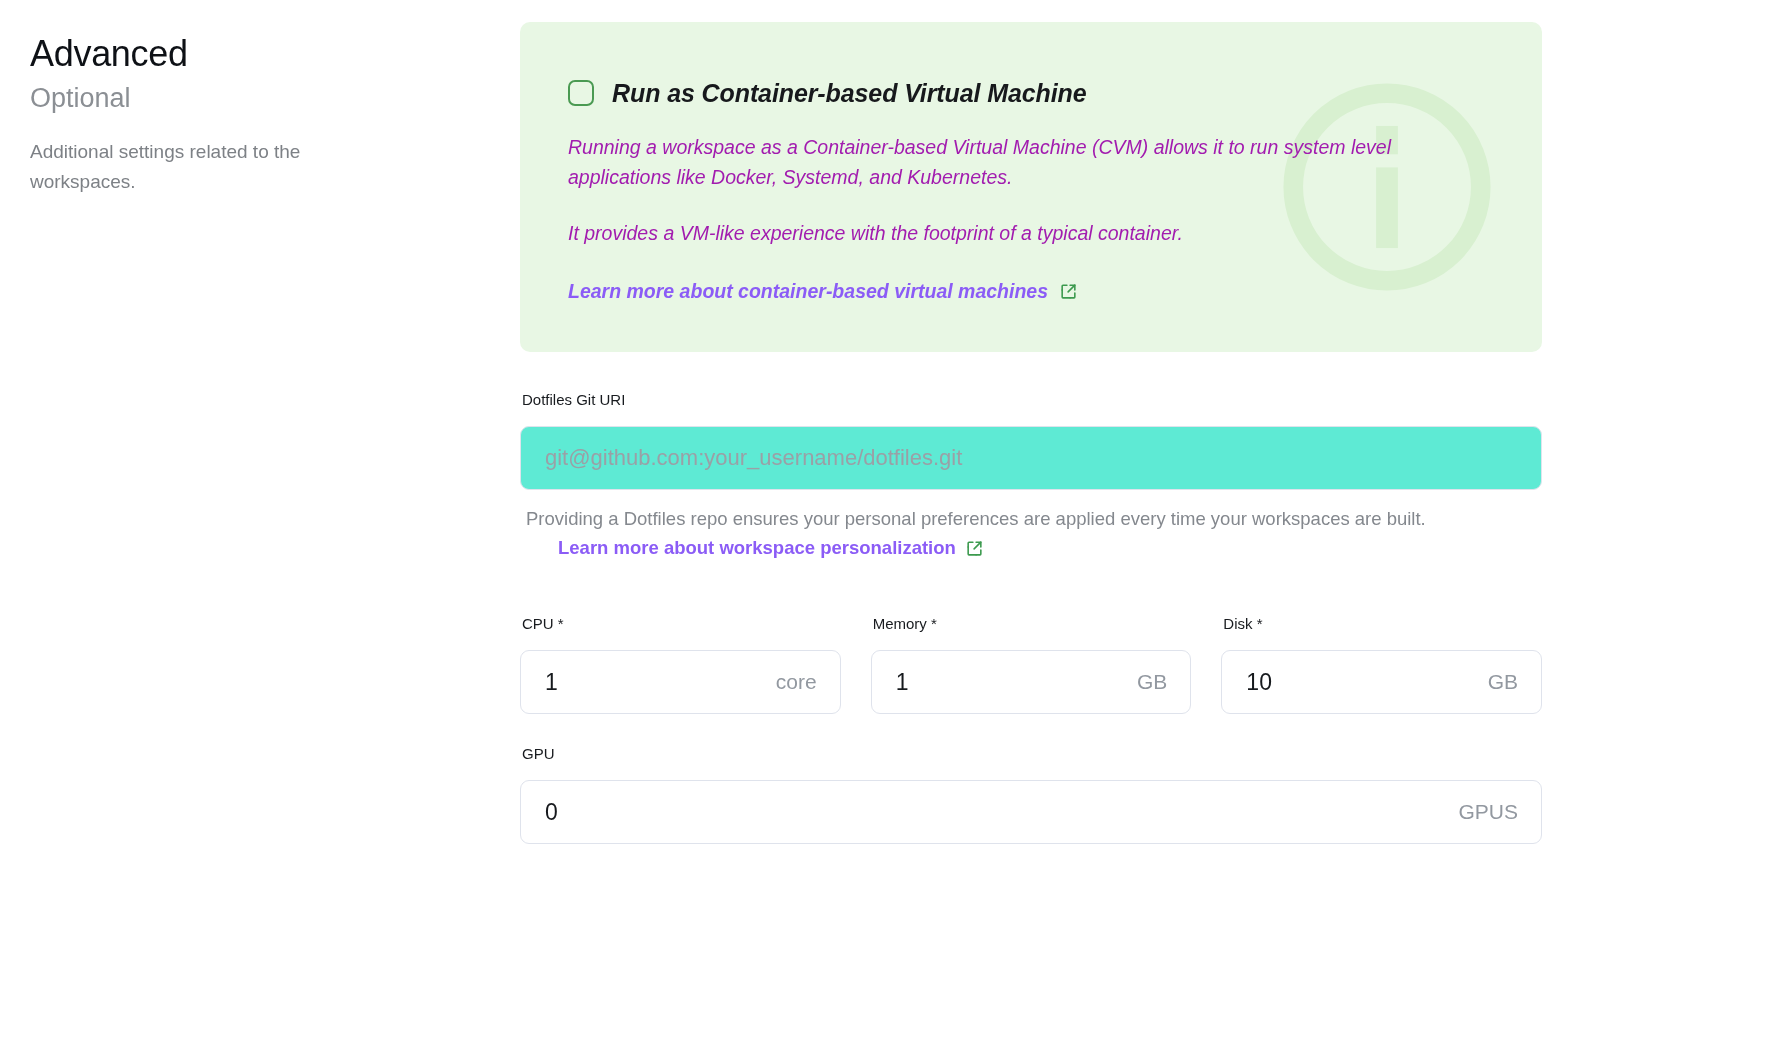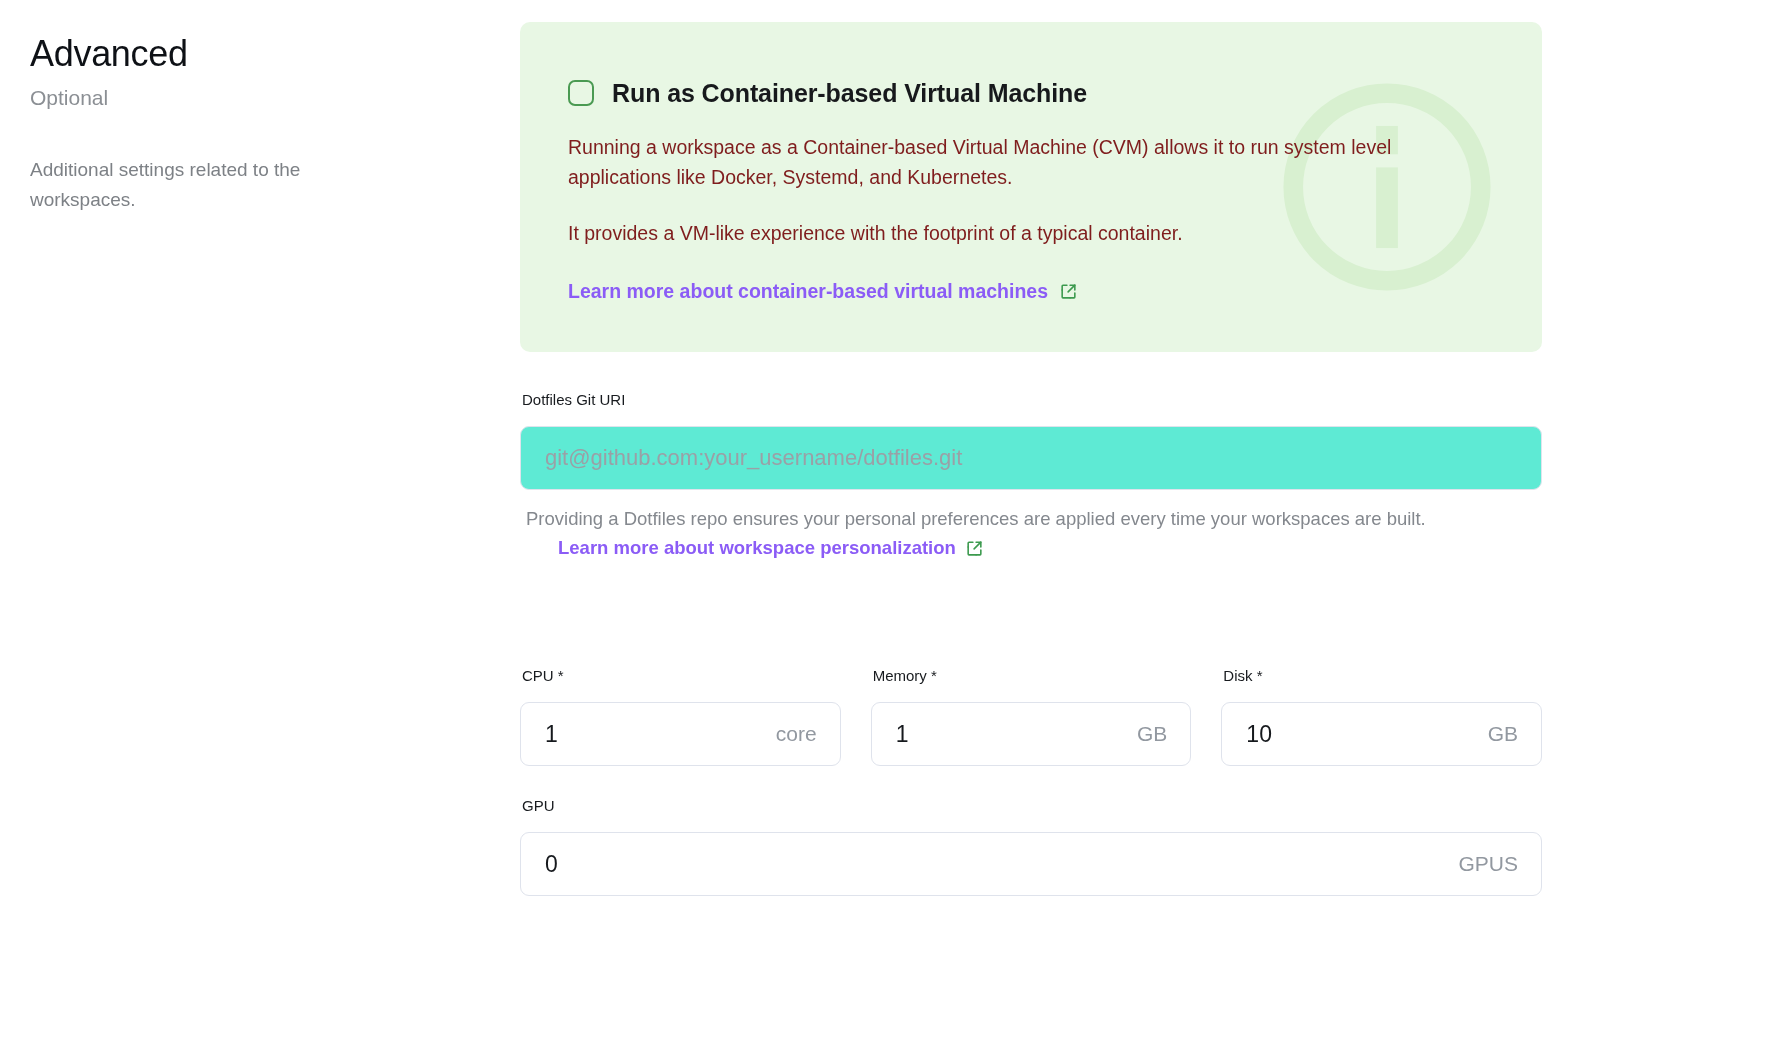--- a/index.html
+++ b/index.html
@@ -34,25 +34,25 @@
   }
   .side-title {
     font-size: 36px;
     line-height: 44px;
     font-weight: 400;
     color: #0e1116;
     letter-spacing: -0.3px;
     margin: 0 0 8px 0;
   }
   .side-sub {
-    font-size: 21px;
+    font-size: 27px;
     line-height: 28px;
     font-weight: 400;
     color: #8b8f94;
-    margin: 0 0 43px 0;
+    margin: 0 0 25px 0;
   }
   .side-desc {
     font-size: 19px;
     line-height: 30px;
     font-weight: 400;
     color: #7d8186;
     max-width: 310px;
     margin: 0;
   }
 
@@ -78,21 +78,21 @@
   .callout-watermark {
     position: absolute;
     right: 46px;
     top: 50%;
     transform: translateY(-50%);
     width: 218px;
     height: 218px;
     pointer-events: none;
     z-index: 0;
   }
-  .callout-inner { position: relative; z-index: 1; }
+  .callout-inner { position: relative; z-index: 1; font-style: italic; }
 
   .cvm-head {
     display: flex;
     align-items: center;
     gap: 18px;
     margin-bottom: 24px;
   }
   .cvm-checkbox {
     width: 26px;
     height: 26px;
@@ -105,21 +105,21 @@
   .cvm-title {
     font-size: 25px;
     line-height: 30px;
     font-weight: 700;
     color: #17191c;
     letter-spacing: -0.1px;
   }
   .callout-p {
     font-size: 19.5px;
     line-height: 30px;
-    color: #7f1d1d;
+    color: #a21caf;
     margin: 0 0 26px 0;
     max-width: 920px;
   }
   .callout-p.tight { margin-bottom: 30px; }
 
   .link-green {
     font-size: 19.5px;
     line-height: 26px;
     font-weight: 700;
     color: #8b5cf6;
@@ -160,21 +160,21 @@
     color: #84888e;
     margin: 14px 0 0 6px;
     max-width: 900px;
   }
   .helper .link-green { font-size: 18.5px; gap: 9px; vertical-align: baseline; margin-left: 32px; }
 
   
   .res-row {
     display: flex;
     gap: 30px;
-    margin-top: 100px;
+    margin-top: 48px;
   }
   .res-cell { flex: 1 1 0; min-width: 0; }
   .num-wrap { position: relative; }
   .num-input {
     width: 100%;
     height: 64px;
     border: 1px solid #dfe3ec;
     border-radius: 9px;
     background: #fff;
     font-family: inherit;

